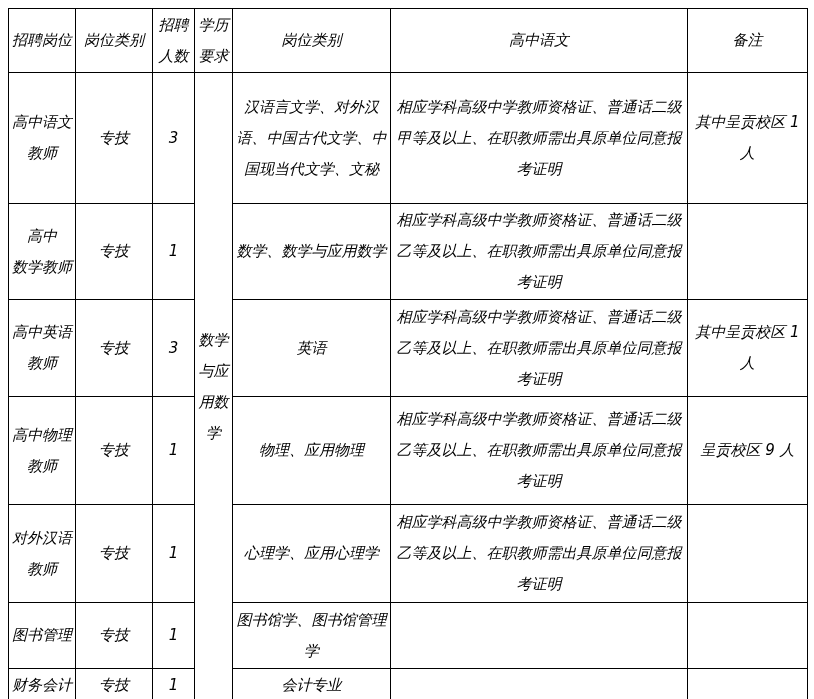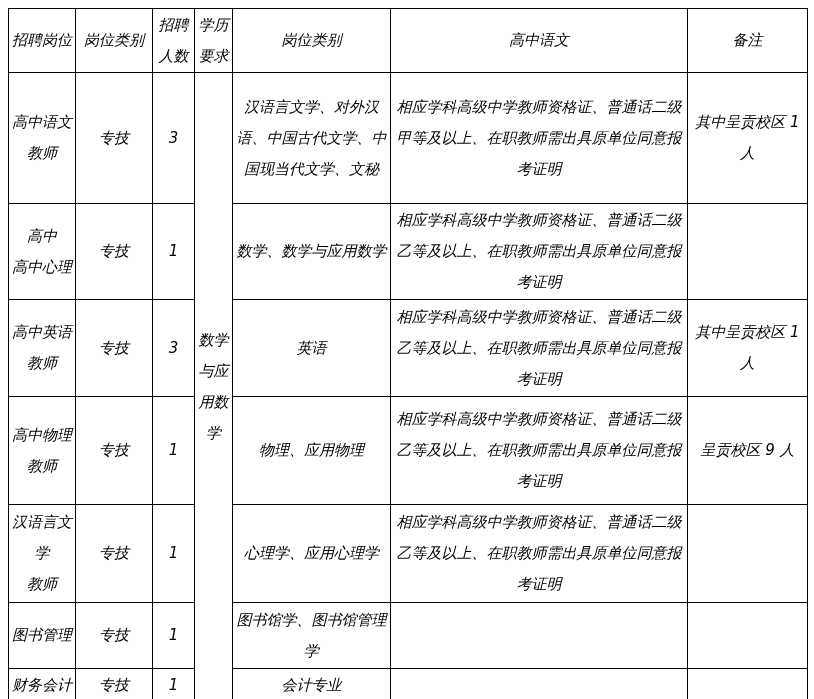--- a/index.html
+++ b/index.html
@@ -92,21 +92,21 @@
 教师</td>
         <td>专技</td>
         <td>3</td>
         <td class="education-cell" rowspan="7">数学与应用数学</td>
         <td>汉语言文学、对外汉语、中国古代文学、中国现当代文学、文秘</td>
         <td>相应学科高级中学教师资格证、普通话二级甲等及以上、在职教师需出具原单位同意报考证明</td>
         <td>其中呈贡校区 1 人</td>
       </tr>
       <tr class="r1">
         <td class="position-cell">高中
-高中心理</td>
+数学教师</td>
         <td>专技</td>
         <td>1</td>
         <td>数学、数学与应用数学</td>
         <td>相应学科高级中学教师资格证、普通话二级乙等及以上、在职教师需出具原单位同意报考证明</td>
         <td></td>
       </tr>
       <tr class="r2">
         <td class="position-cell">高中英语
 教师</td>
         <td>专技</td>
@@ -118,21 +118,21 @@
       <tr class="r3">
         <td class="position-cell">高中物理
 教师</td>
         <td>专技</td>
         <td>1</td>
         <td>物理、应用物理</td>
         <td>相应学科高级中学教师资格证、普通话二级乙等及以上、在职教师需出具原单位同意报考证明</td>
         <td>呈贡校区 9 人</td>
       </tr>
       <tr class="r4">
-        <td class="position-cell">汉语言文学
+        <td class="position-cell">对外汉语
 教师</td>
         <td>专技</td>
         <td>1</td>
         <td>心理学、应用心理学</td>
         <td>相应学科高级中学教师资格证、普通话二级乙等及以上、在职教师需出具原单位同意报考证明</td>
         <td></td>
       </tr>
       <tr class="r5">
         <td class="position-cell">图书管理</td>
         <td>专技</td>

